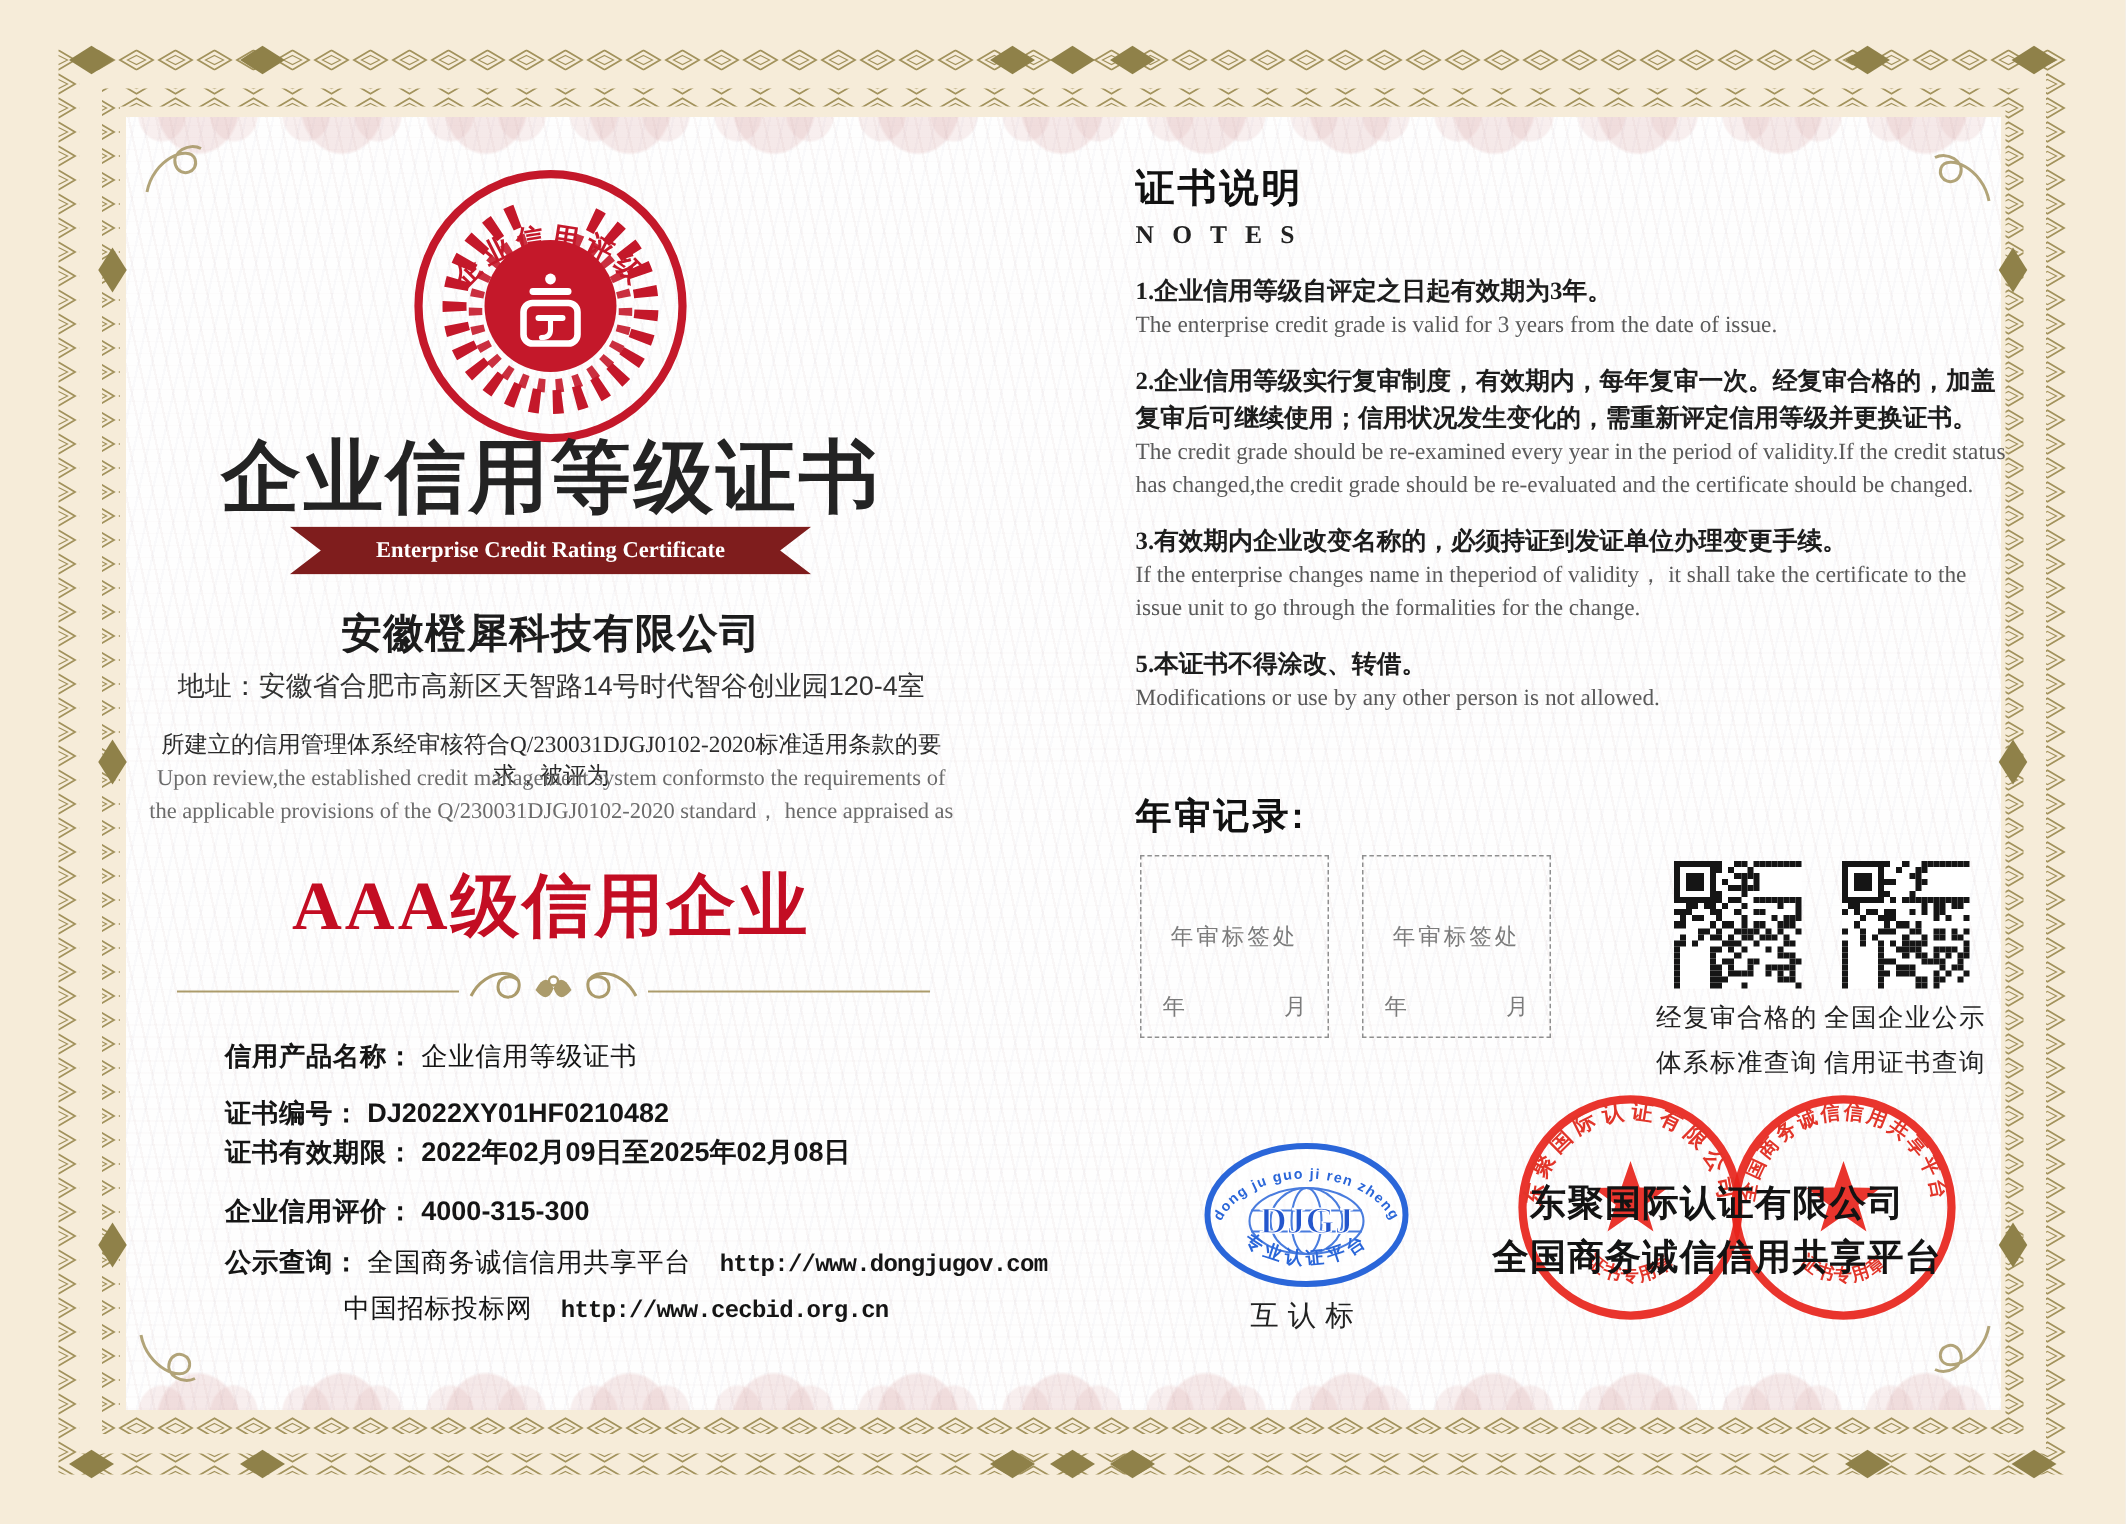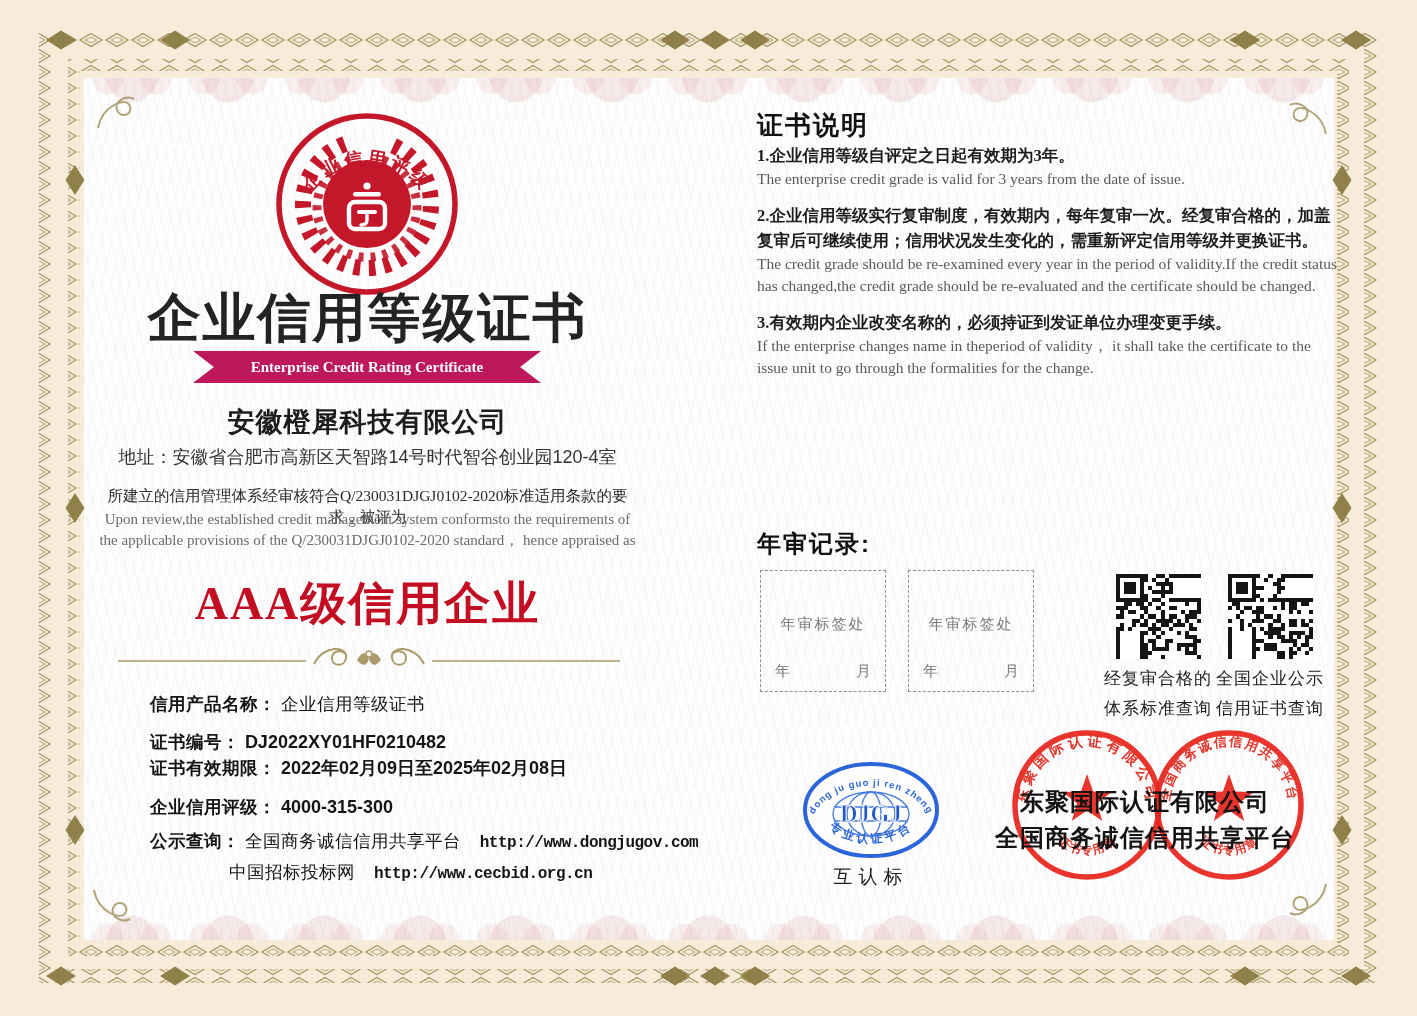--- a/index.html
+++ b/index.html
@@ -25,21 +25,21 @@
   .lace-bottom{top:876px;transform:scaleY(-1);}
 
   .corner-curl{position:absolute;z-index:2;opacity:.85;}
 
   .abs{position:absolute;z-index:5;}
   .ctr{text-align:center;}
 
   
   .title{left:85px;top:283px;width:565px;font-family:"Liberation Serif",serif;font-weight:900;
     font-size:53px;letter-spacing:2px;color:#232323;}
-  .ribbon{left:193px;top:351px;width:348px;height:32px;background:#be185d;
+  .ribbon{left:193px;top:351px;width:348px;height:32px;background:#7f1d1d;
     clip-path:polygon(0 0,100% 0,94% 50%,100% 100%,0 100%,6% 50%);
     color:#fff;font-family:"Liberation Serif",serif;font-weight:700;font-size:15px;line-height:32px;}
   .company{left:85px;top:404px;width:565px;font-size:27px;font-weight:700;color:#1c1c1c;letter-spacing:1px;}
   .address{left:85px;top:445px;width:565px;font-size:18px;color:#333;}
   .stmt-zh{left:95px;top:486px;width:545px;font-family:"Liberation Serif",serif;font-size:15.5px;color:#2b2b2b;}
   .stmt-en{left:95px;width:545px;font-family:"Liberation Serif",serif;font-size:15px;color:#6b6b6b;}
   .grade{left:85px;top:573px;width:565px;font-family:"Liberation Serif",serif;font-weight:900;
     font-size:46px;letter-spacing:2px;color:#c30d23;}
   .divider{left:110px;top:640px;}
 
@@ -183,46 +183,51 @@
   </div>
   <div class="abs field" style="top:730px">
     <span class="lbl">证书编号：</span>
     <span class="val-b">DJ2022XY01HF0210482</span>
   </div>
   <div class="abs field" style="top:756px">
     <span class="lbl">证书有效期限：</span>
     <span class="val-b">2022年02月09日至2025年02月08日</span>
   </div>
   <div class="abs field" style="top:795px">
-    <span class="lbl">企业信用评级：</span>
+    <span class="lbl">企业信用评价：</span>
     <span class="val-b">4000-315-300</span>
   </div>
   <div class="abs field" style="top:829px">
     <span class="lbl">公示查询：</span>
     <span>全国商务诚信信用共享平台</span>
     <span class="url">http://www.dongjugov.com</span>
   </div>
   <div class="abs field" style="top:860px;left:200px">
     <span>中国招标投标网</span>
     <span class="url">http://www.cecbid.org.cn</span>
   </div>
 
   <div class="abs notes">
     <div class="notes-zh">证书说明</div>
+    <div class="notes-en">N O T E S</div>
     <div class="note">
       <div class="zh">1.企业信用等级自评定之日起有效期为3年。</div>
       <div class="en">The enterprise credit grade is valid for 3 years from the date of issue.</div>
     </div>
     <div class="note">
       <div class="zh">2.企业信用等级实行复审制度，有效期内，每年复审一次。经复审合格的，加盖复审后可继续使用；信用状况发生变化的，需重新评定信用等级并更换证书。</div>
       <div class="en">The credit grade should be re-examined every year in the period of validity.If the credit status has changed,the credit grade should be re-evaluated and the certificate should be  changed.</div>
     </div>
     <div class="note">
       <div class="zh">3.有效期内企业改变名称的，必须持证到发证单位办理变更手续。</div>
       <div class="en">If the enterprise changes name in theperiod of validity， it shall take the certificate to the issue unit to go through the formalities for the change.</div>
+    </div>
+    <div class="note">
+      <div class="zh">5.本证书不得涂改、转借。</div>
+      <div class="en">Modifications or use by any other person is not allowed.</div>
     </div>
   </div>
 
   <div class="abs annual-heading">年审记录:</div>
   <div class="abs review-box box1">
     <div class="tag">年审标签处</div>
     <div class="date">
       <span>年</span>
       <span>月</span>
     </div>

